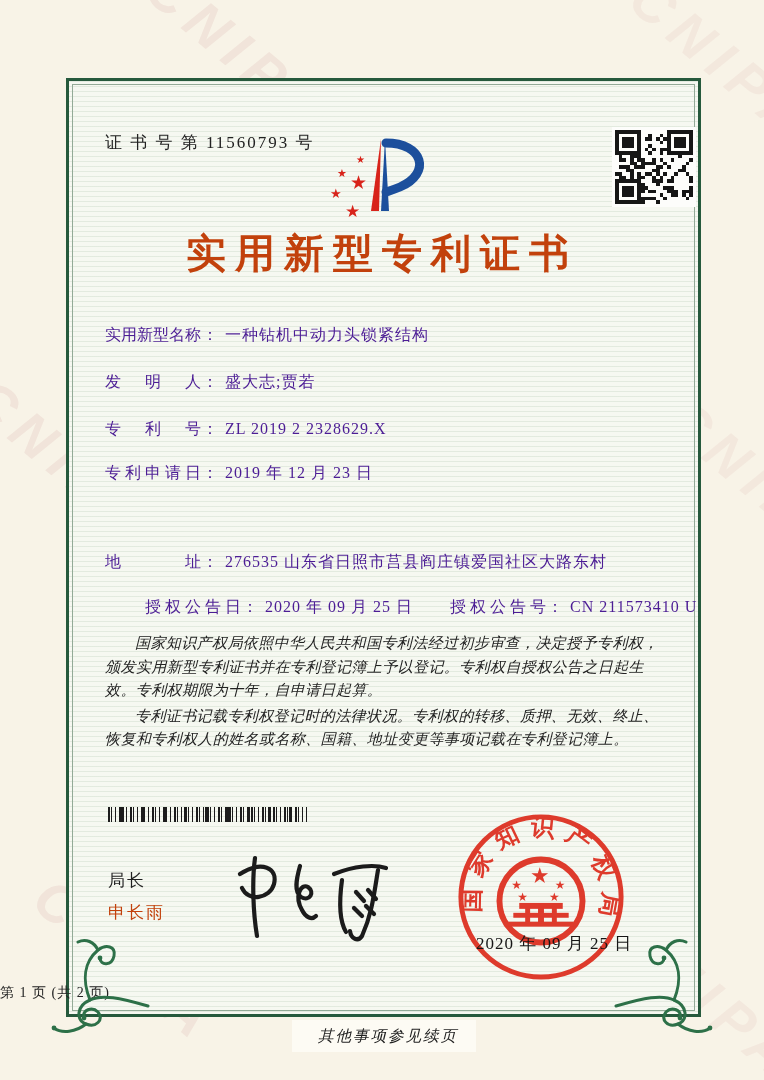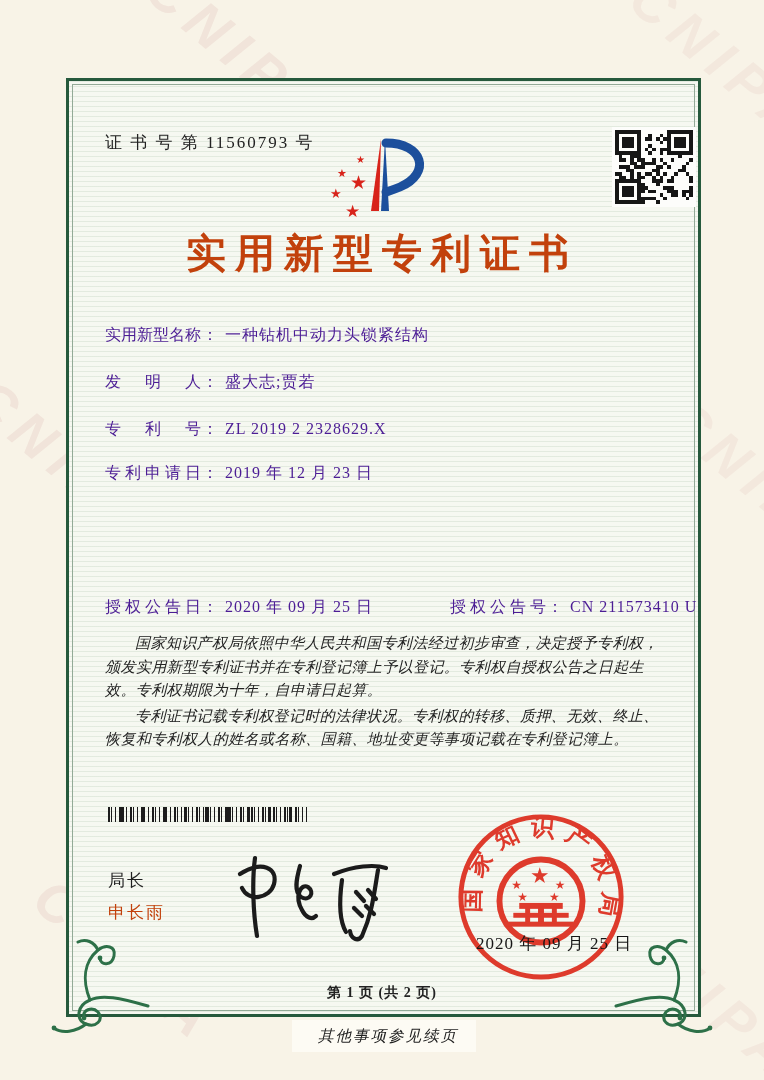--- a/index.html
+++ b/index.html
@@ -54,22 +54,22 @@
 
   
   .sig-title{position:absolute;left:108px;top:869px;font-size:17px;color:#1f1f1f;letter-spacing:2px;}
   .sig-name{position:absolute;left:108px;top:901px;font-size:17px;color:#c2410c;letter-spacing:2px;}
   .sig-svg{position:absolute;left:222px;top:850px;}
   .seal{position:absolute;left:452px;top:806px;}
   .seal-date{position:absolute;left:476px;top:932px;font-size:17px;color:#161616;
              letter-spacing:1px;z-index:5;}
 
   
-  .pageno{position:absolute;left:0;top:984px;width:764px;text-align:center;
-          font-size:14px;color:#222;letter-spacing:1px;font-weight:bold;}
+  .pageno{position:absolute;left:0;top:984px;width:700px;text-align:left;
+          font-size:14px;color:#222;letter-spacing:1px;}
   .note-band{position:absolute;left:292px;top:1020px;width:184px;height:32px;
              background:#fdfbf4;}
   .note{position:absolute;left:0;top:1026px;width:764px;text-align:center;
         font-size:15.5px;color:#222;font-style:italic;letter-spacing:2px;margin-left:6px;}
 
   .corner{position:absolute;z-index:4;}
 </style>
 </head>
 <body>
 
@@ -552,22 +552,25 @@
   </div>
   <div class="frow" style="top:372px;">
     <span class="flabel">发明人</span><span class="fcolon">：</span><span class="fvalue">盛大志;贾若</span>
   </div>
   <div class="frow" style="top:419px;">
     <span class="flabel">专利号</span><span class="fcolon">：</span><span class="fvalue">ZL 2019 2 2328629.X</span>
   </div>
   <div class="frow" style="top:463px;">
     <span class="flabel">专利申请日</span><span class="fcolon">：</span><span class="fvalue">2019 年 12 月 23 日</span>
   </div>
-
-  <div class="frow" style="top:597px;">
+  <div class="frow" style="top:552px;">
+    <span class="flabel">地址</span><span class="fcolon">：</span><span class="fvalue">276535  山东省日照市莒县阎庄镇爱国社区大路东村</span>
+  </div>
+
+  <div class="frow" style="top:597px;margin-left:40px;">
     <span class="flabel">授权公告日</span><span class="fcolon">：</span><span class="fvalue">2020 年 09 月 25 日</span>
   </div>
   <div class="frow" style="left:450px;top:597px;">
     <span class="flabel">授权公告号</span><span class="fcolon">：</span><span class="fvalue">CN 211573410 U</span>
   </div>
 
   <div class="bodytext">
     <p>国家知识产权局依照中华人民共和国专利法经过初步审查，决定授予专利权，颁发实用新型专利证书并在专利登记簿上予以登记。专利权自授权公告之日起生效。专利权期限为十年，自申请日起算。</p>
     <p>专利证书记载专利权登记时的法律状况。专利权的转移、质押、无效、终止、恢复和专利权人的姓名或名称、国籍、地址变更等事项记载在专利登记簿上。</p>
   </div>

